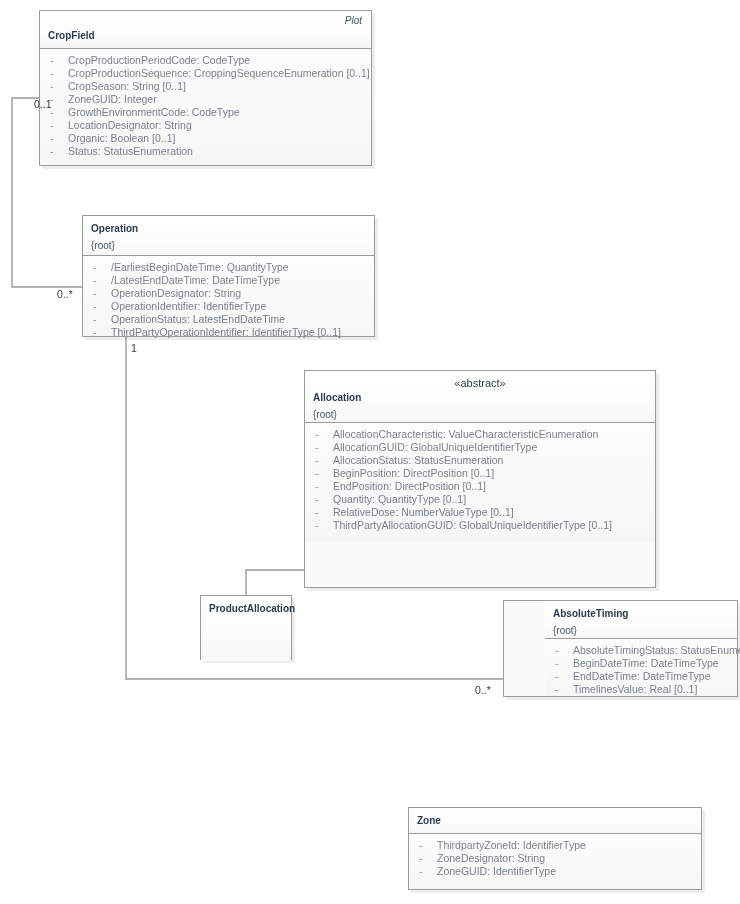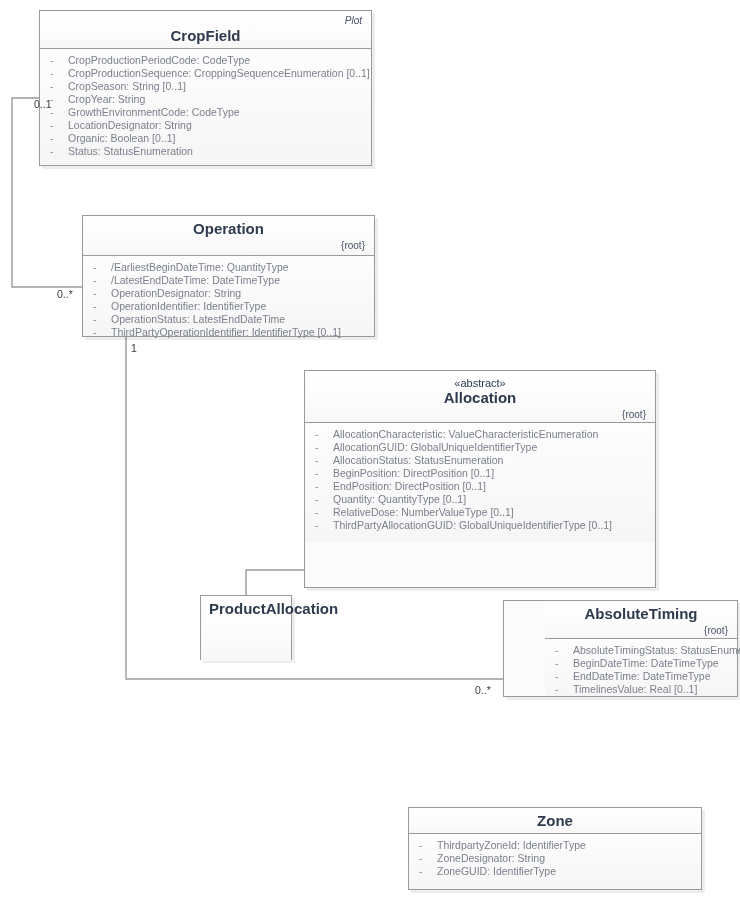--- a/index.html
+++ b/index.html
@@ -50,29 +50,29 @@
   .uml-class.has-attrs > .uml-header {
     border-bottom: 1px solid #9a9a9a;
   }
   .uml-stereotype {
     text-align: center;
     font-size: 11px;
     color: #2e3b4e;
     line-height: 14px;
   }
   .uml-name {
-    text-align: center;
-    font-size: 15px;
+    text-align: left;
+    font-size: 10px;
     font-weight: bold;
     color: #2e3b4e;
     line-height: 15px;
     white-space: nowrap;
   }
   .uml-tag {
-    text-align: right;
+    text-align: left;
     font-size: 10px;
     color: #4b5568;
     line-height: 14px;
     padding-right: 1px;
   }
   .uml-tag.italic {
     font-style: italic;
   }
   .uml-tag.corner {
     position: absolute;
@@ -144,21 +144,21 @@
           <div class="uml-attr">
             <span class="vis">-</span>
             <span class="sig">CropProductionSequence: CroppingSequenceEnumeration [0..1]</span>
           </div>
           <div class="uml-attr">
             <span class="vis">-</span>
             <span class="sig">CropSeason: String [0..1]</span>
           </div>
           <div class="uml-attr">
             <span class="vis">-</span>
-            <span class="sig">CropYear: String</span>
+            <span class="sig">ZoneGUID: Integer</span>
           </div>
           <div class="uml-attr">
             <span class="vis">-</span>
             <span class="sig">GrowthEnvironmentCode: CodeType</span>
           </div>
           <div class="uml-attr">
             <span class="vis">-</span>
             <span class="sig">LocationDesignator: String</span>
           </div>
           <div class="uml-attr">

